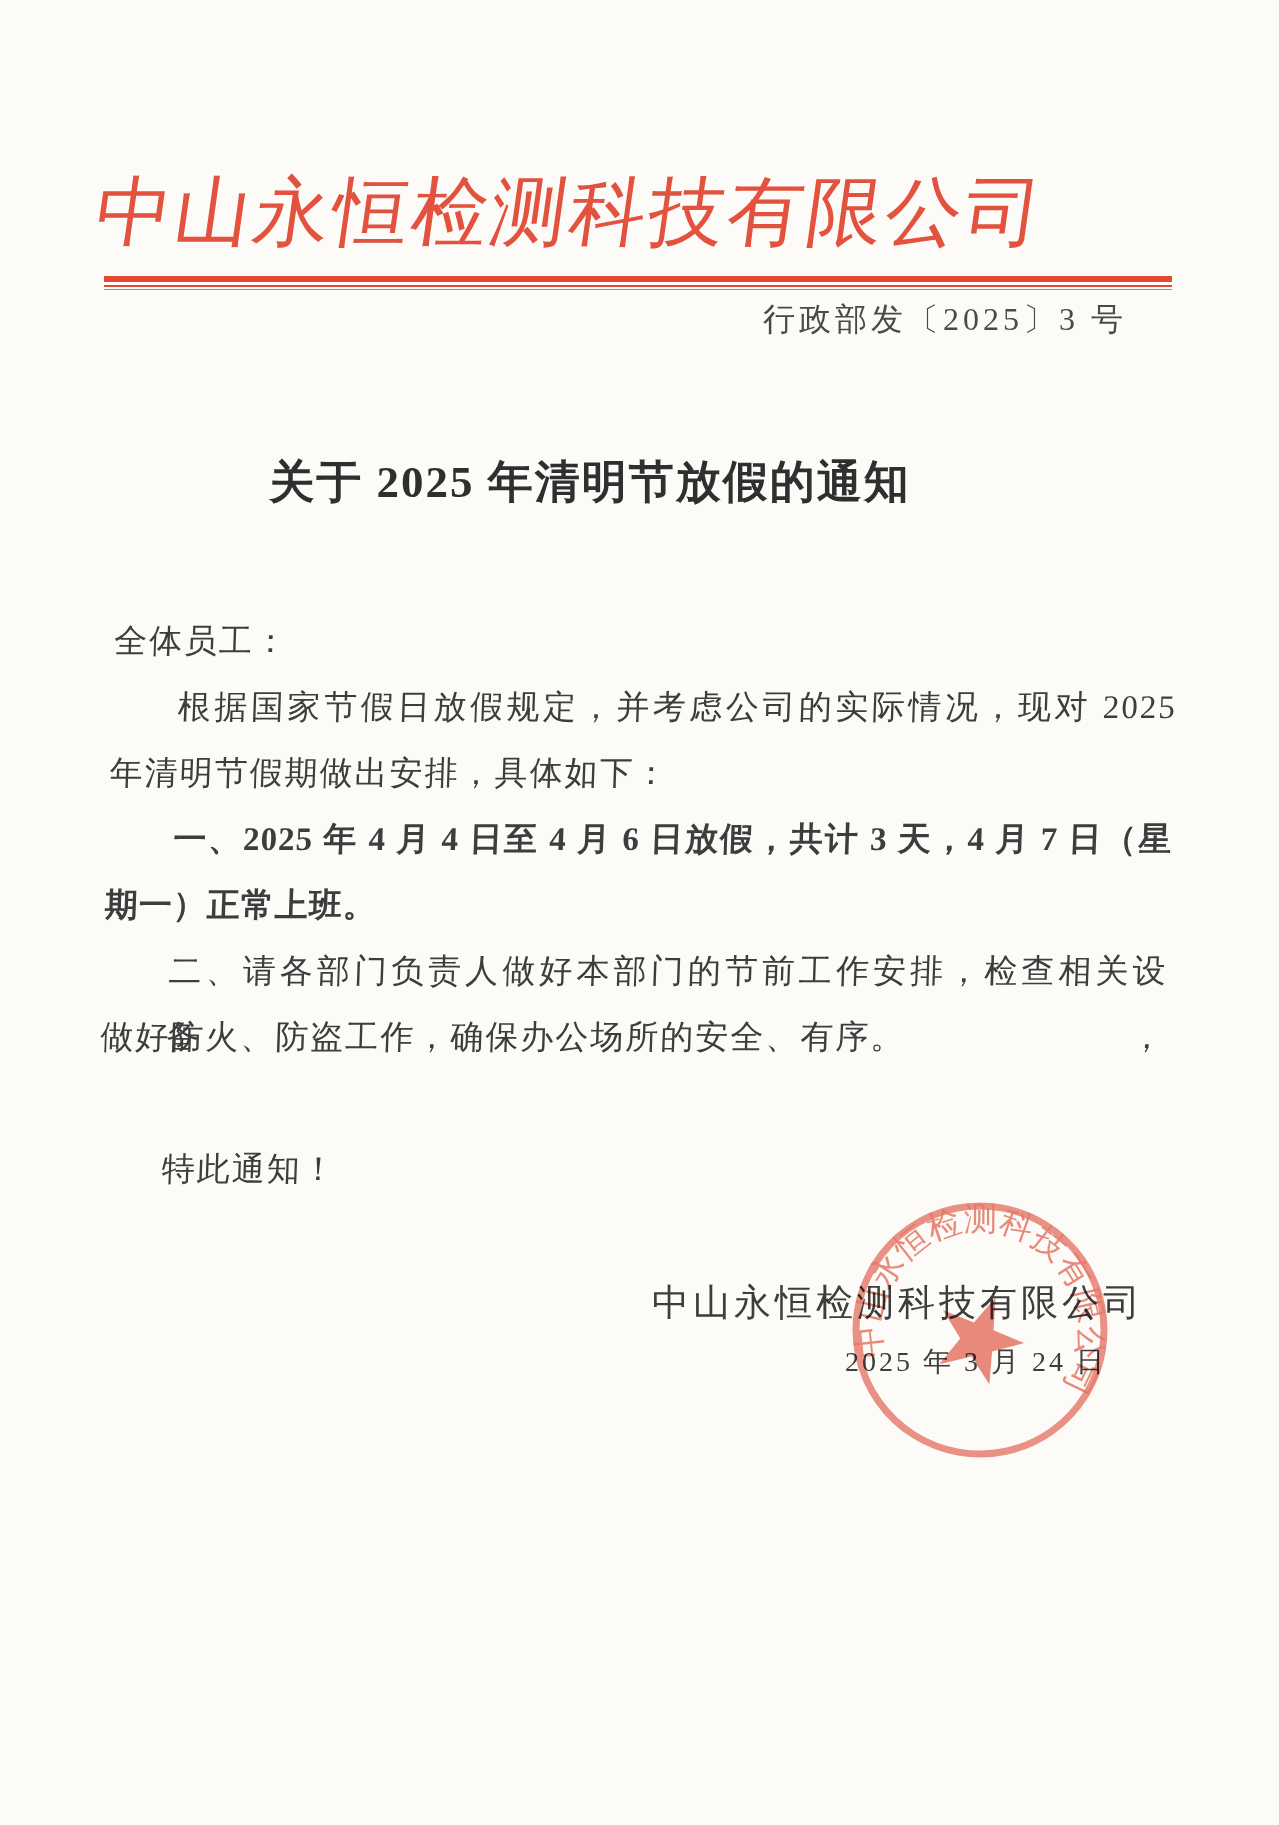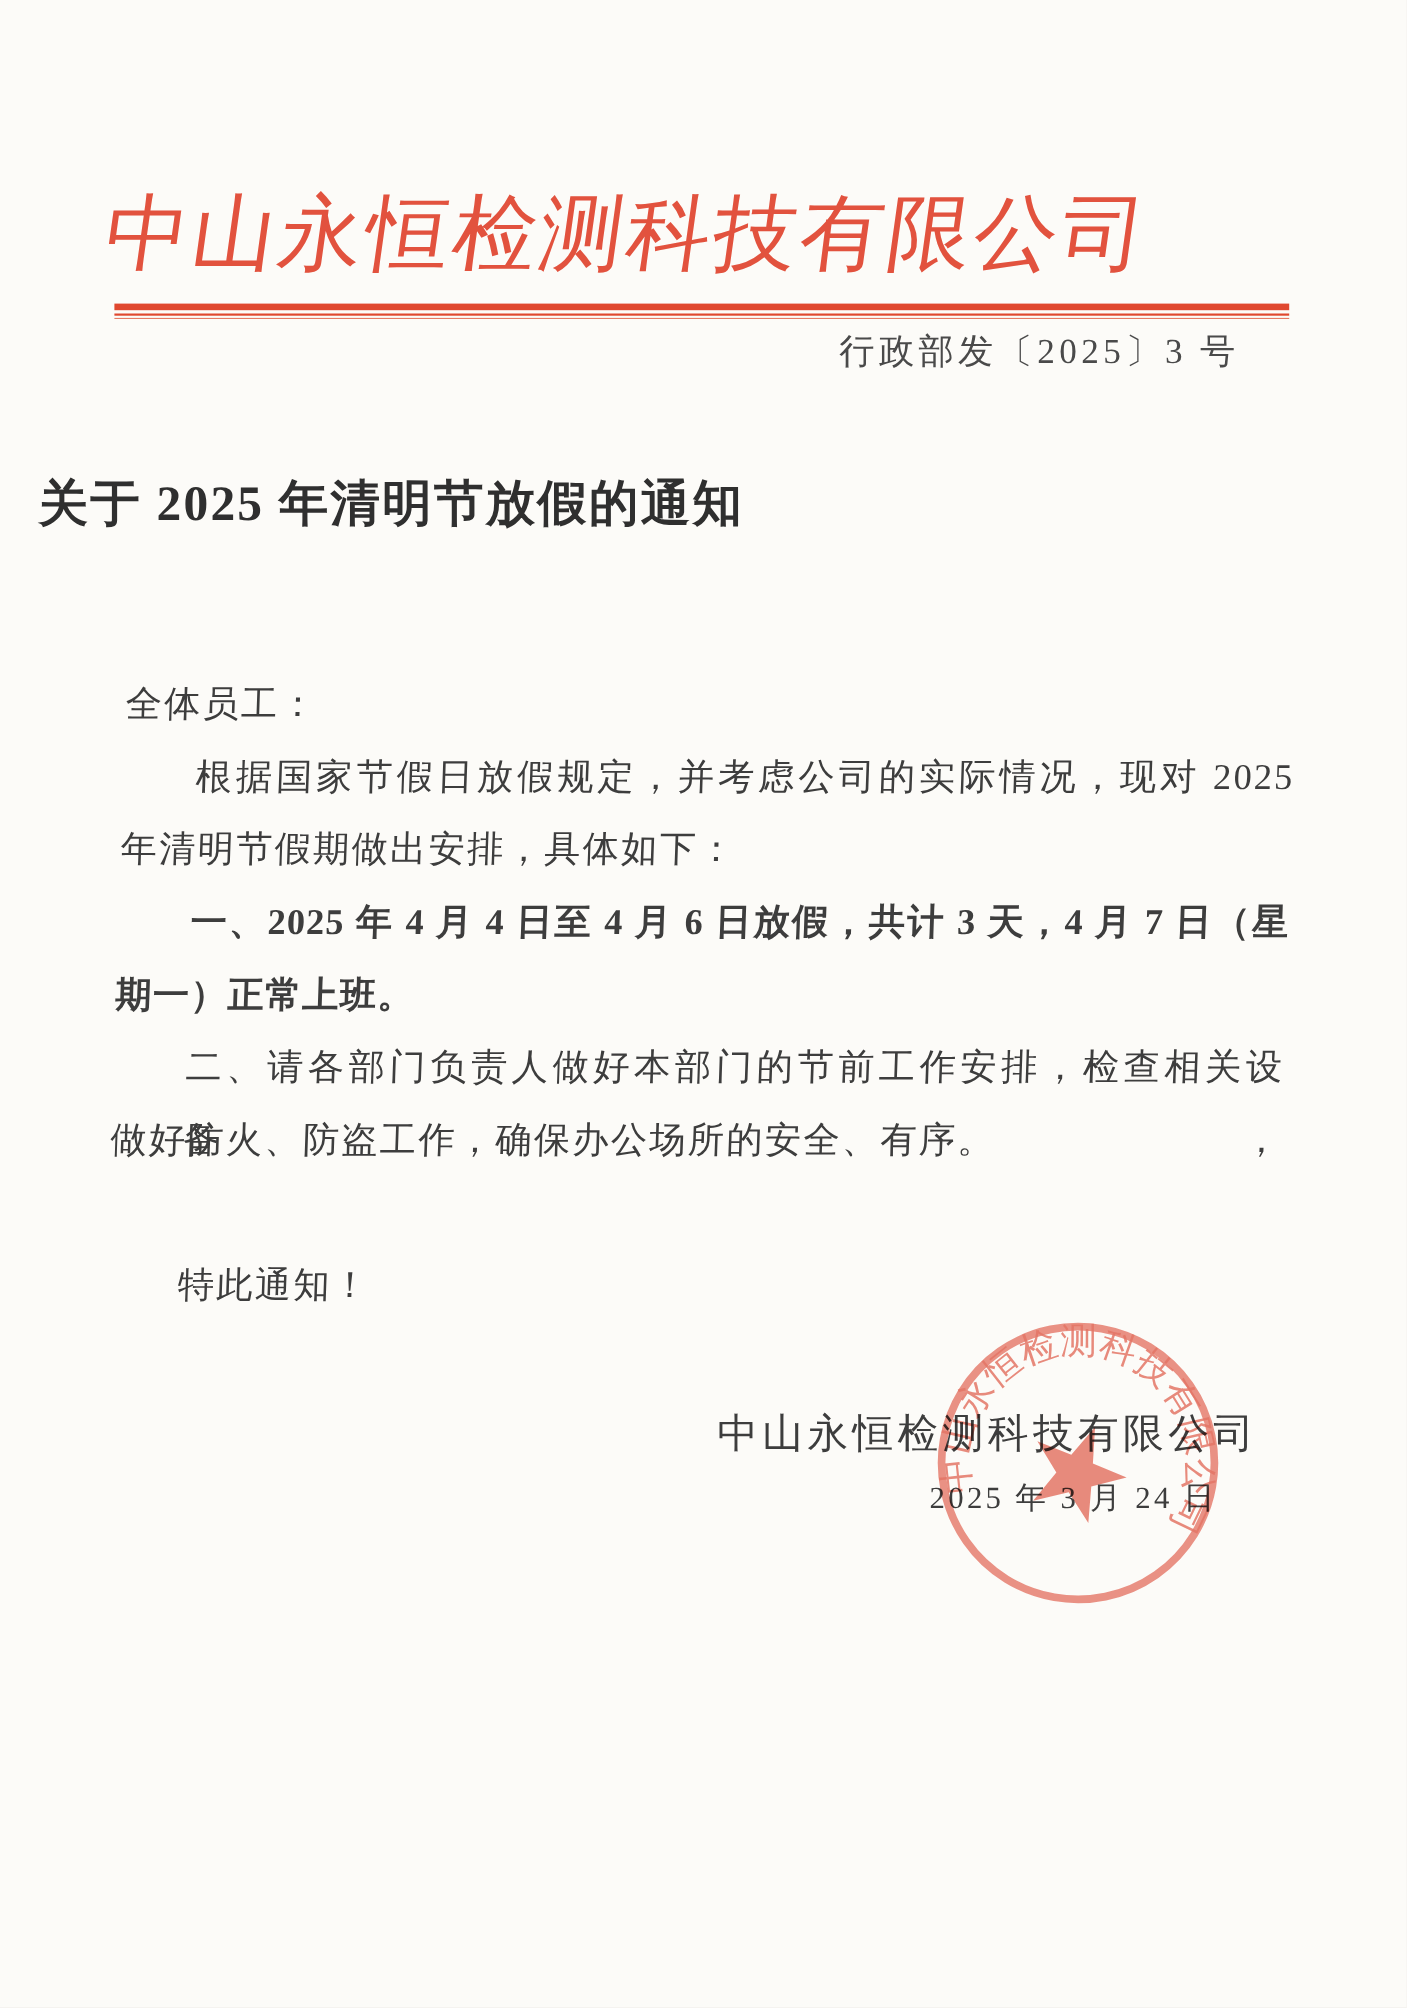--- a/index.html
+++ b/index.html
@@ -35,27 +35,26 @@
     position:absolute;
     top:298px; right:152px;
     font-size:32px;
     letter-spacing:4px;
     color:#4a4a4a;
     text-align:center;
   }
 
   .doc-title {
     position:absolute;
-    top:428px; left:0; width:1180px;
-    text-align:left;
+    top:452px; left:0; width:1180px;
+    text-align:center;
     font-size:45px;
     font-weight:bold;
     letter-spacing:2px;
     color:#2f2f2f;
-    padding-left:35px;
   }
 
   .body-block {
     position:absolute;
     top:608px; left:105px; width:1065px;
     font-size:33px;
     letter-spacing:2px;
     transform:skewX(-2deg);
   }
   .line { display:block; height:66px; line-height:66px; white-space:nowrap; }

